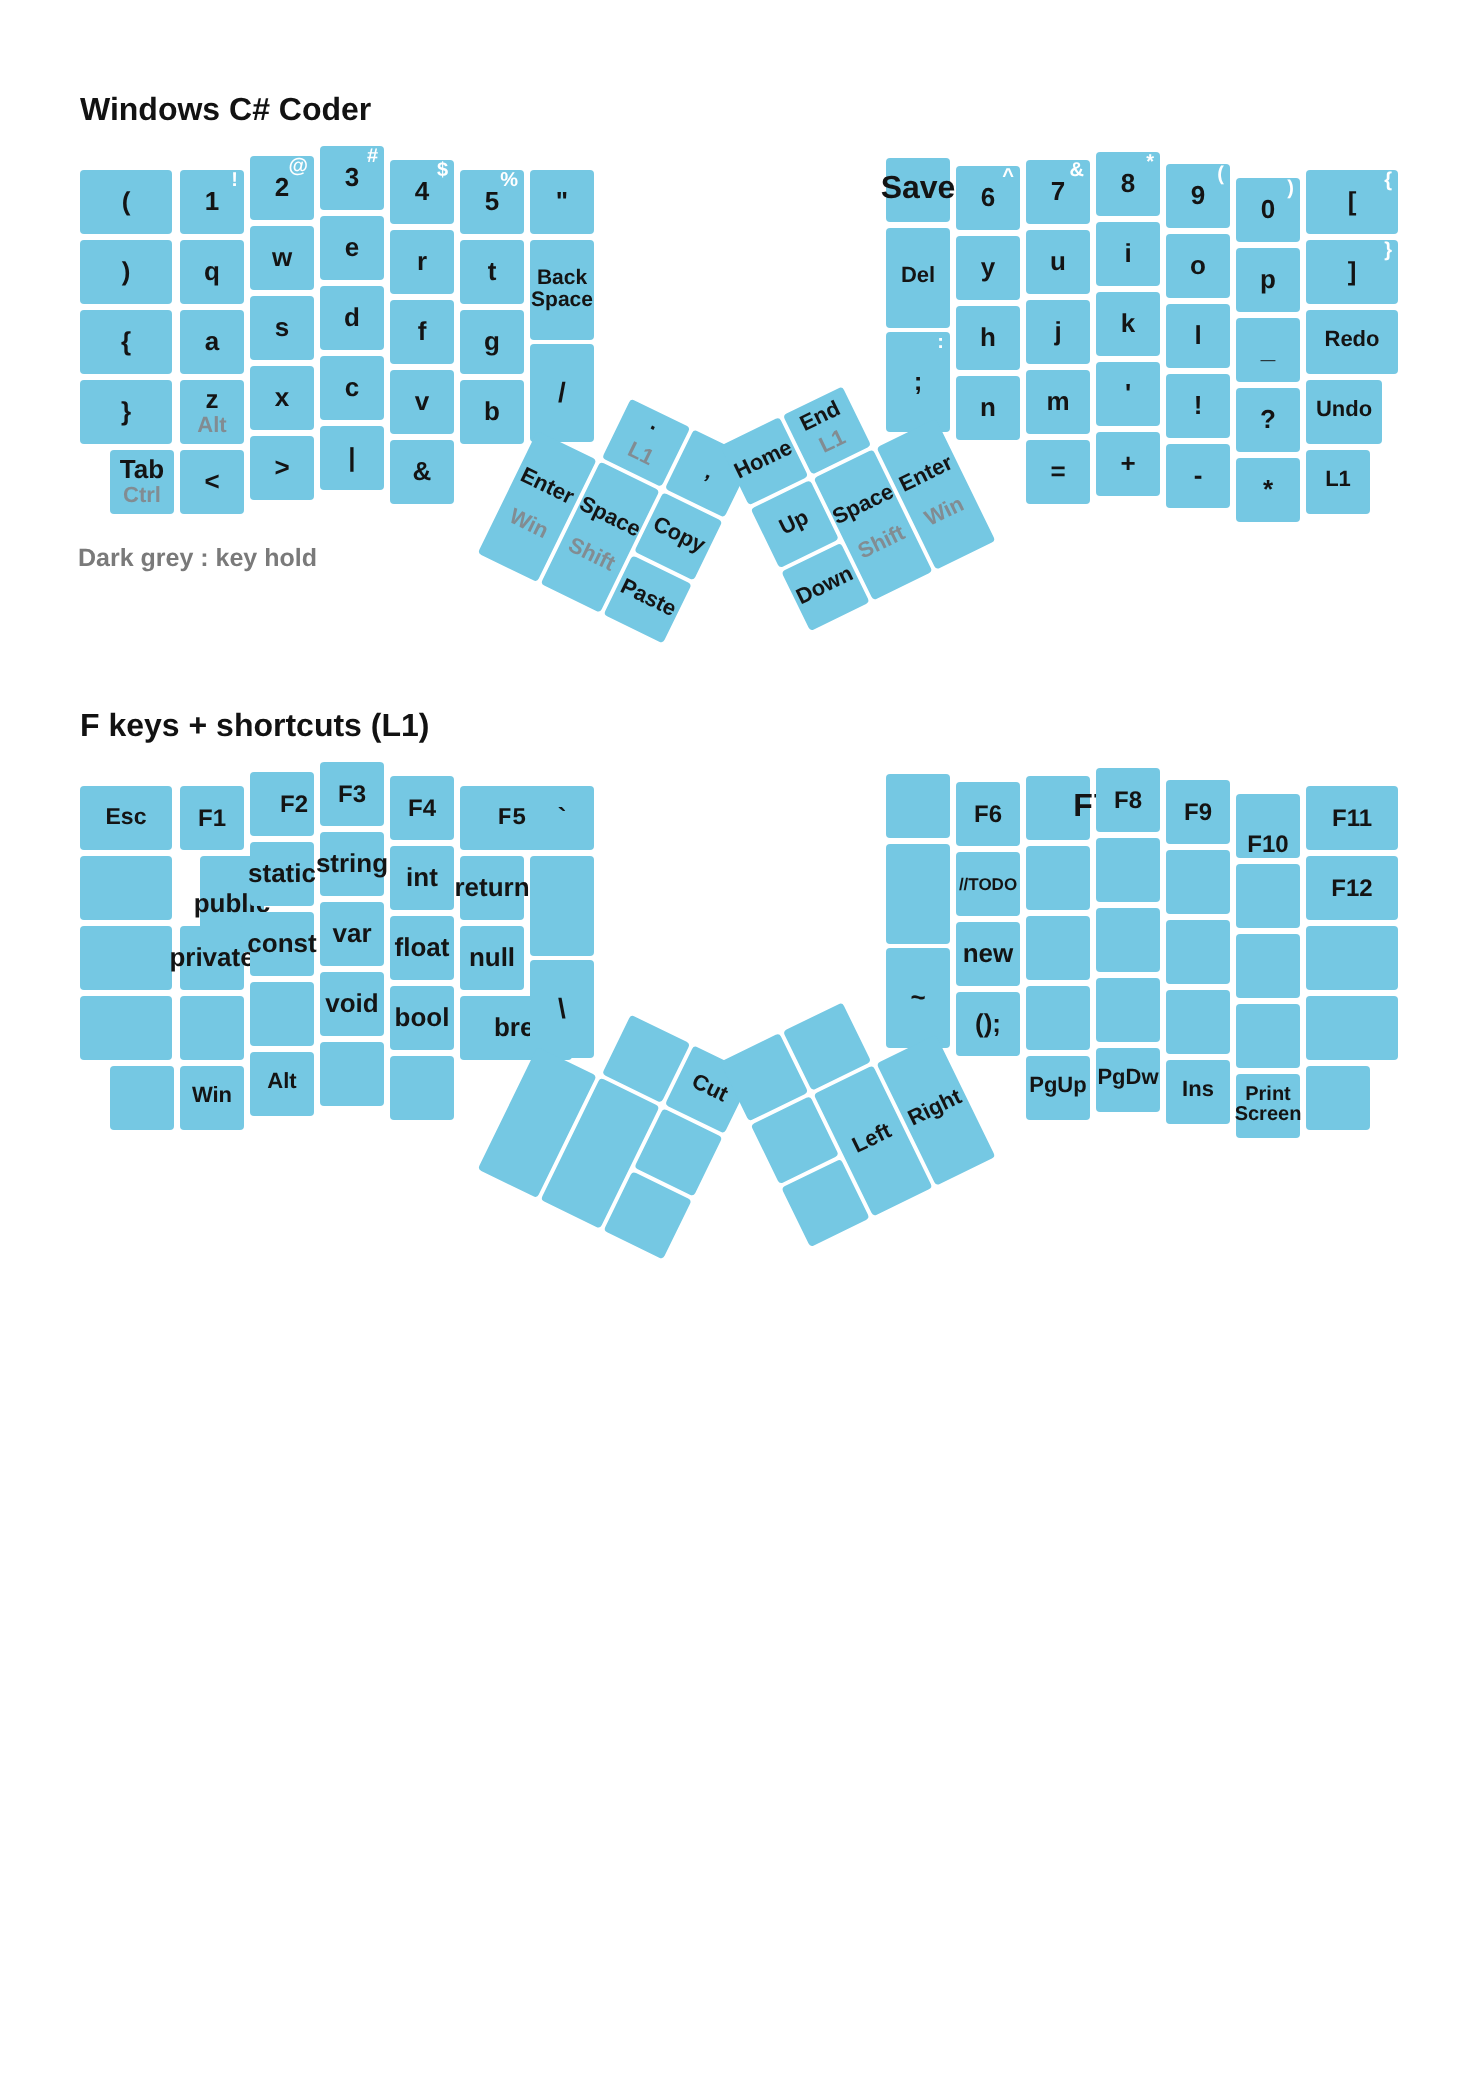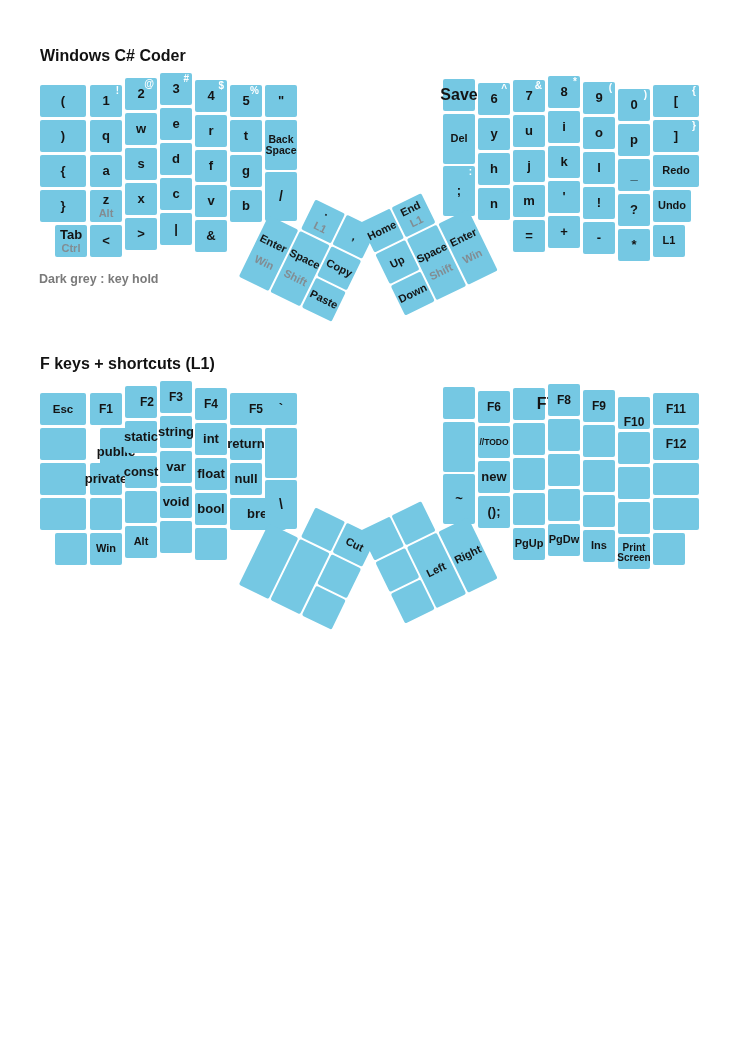--- a/index.html
+++ b/index.html
@@ -335,21 +335,21 @@
       <div class="key" style="left: 195px; top: 423px; width: 32px; height: 32px;">
         <span class="tap">int</span>
       </div>
       <div class="key" style="left: 195px; top: 458px; width: 32px; height: 32px;">
         <span class="tap">float</span>
       </div>
       <div class="key" style="left: 195px; top: 493px; width: 32px; height: 32px;">
         <span class="tap">bool</span>
       </div>
       <div class="key" style="left: 195px; top: 528px; width: 32px; height: 32px;"></div>
-      <div class="key" style="left: 230px; top: 393px; width: 52px; height: 32px;">
+      <div class="key" style="left: 230px; top: 393px; width: 52px; height: 32px; font-family: Liberation Mono, monospace;">
         <span class="tap" style="font-size: 12px;">F5</span>
       </div>
       <div class="key" style="left: 230px; top: 428px; width: 32px; height: 32px;">
         <span class="tap">return</span>
       </div>
       <div class="key" style="left: 230px; top: 463px; width: 32px; height: 32px;">
         <span class="tap">null</span>
       </div>
       <div class="key" style="left: 230px; top: 498px; width: 56px; height: 32px; align-items: flex-end;">
         <span class="tap">break;</span>

